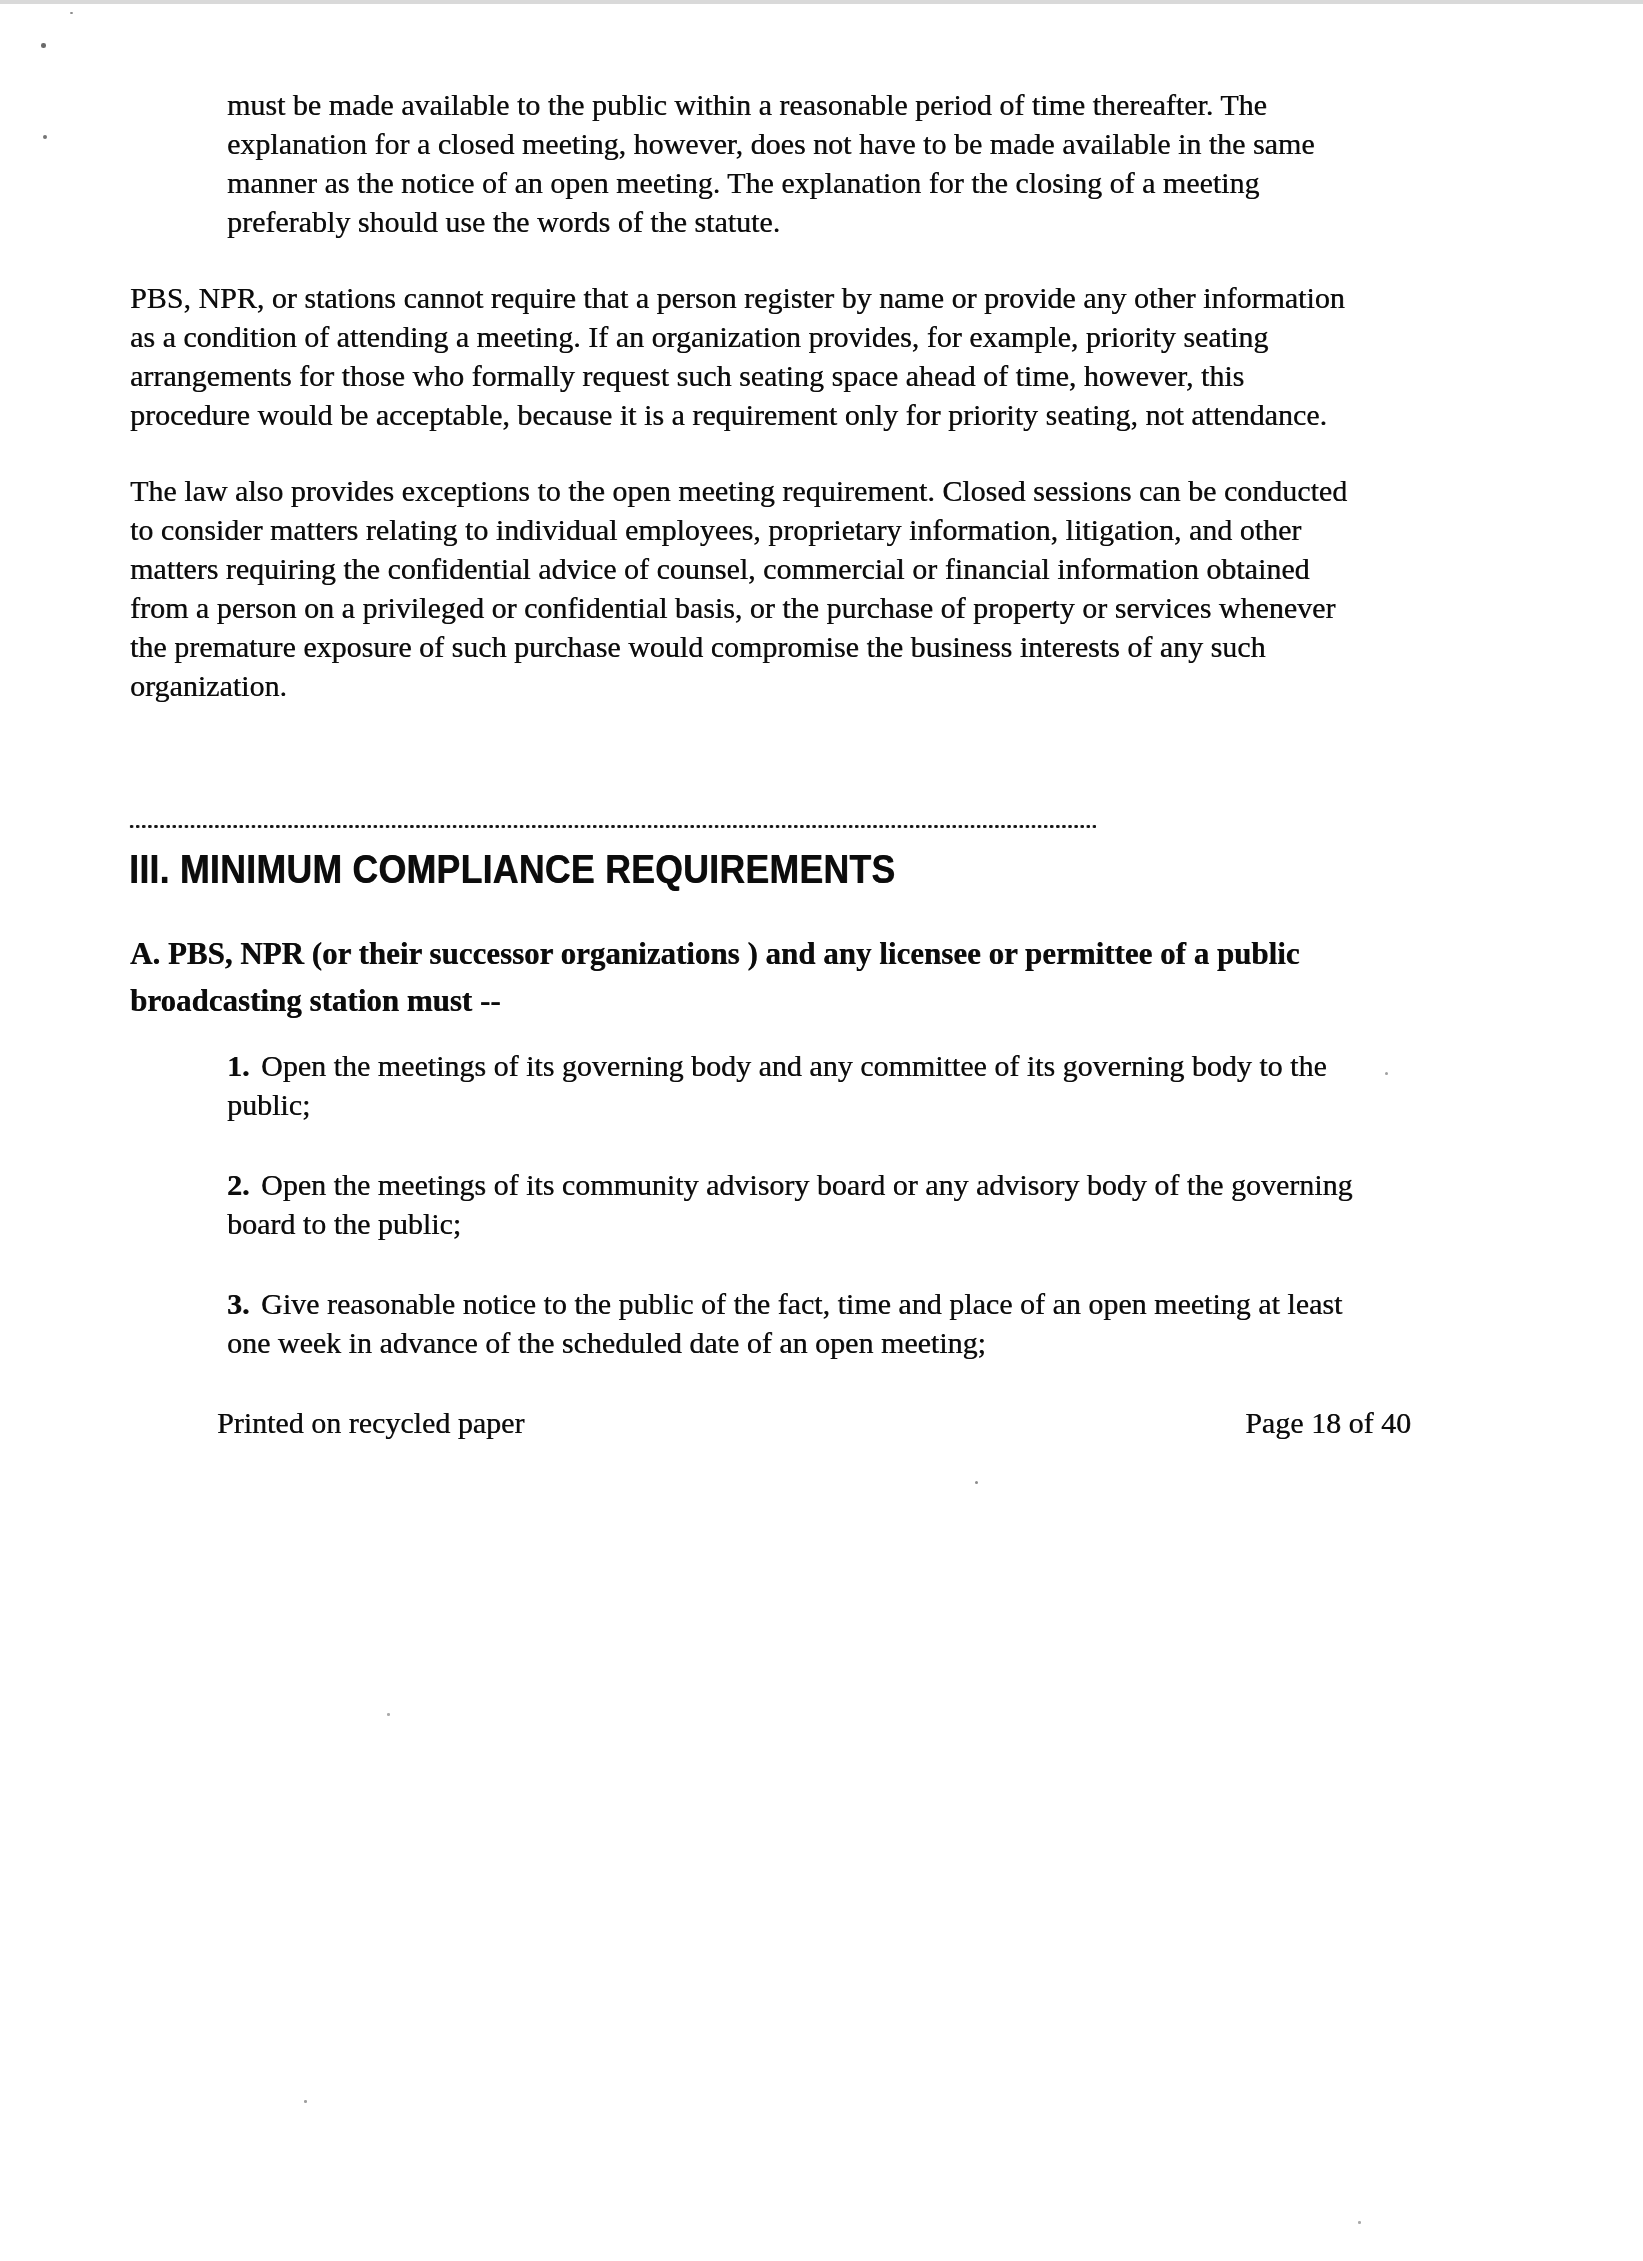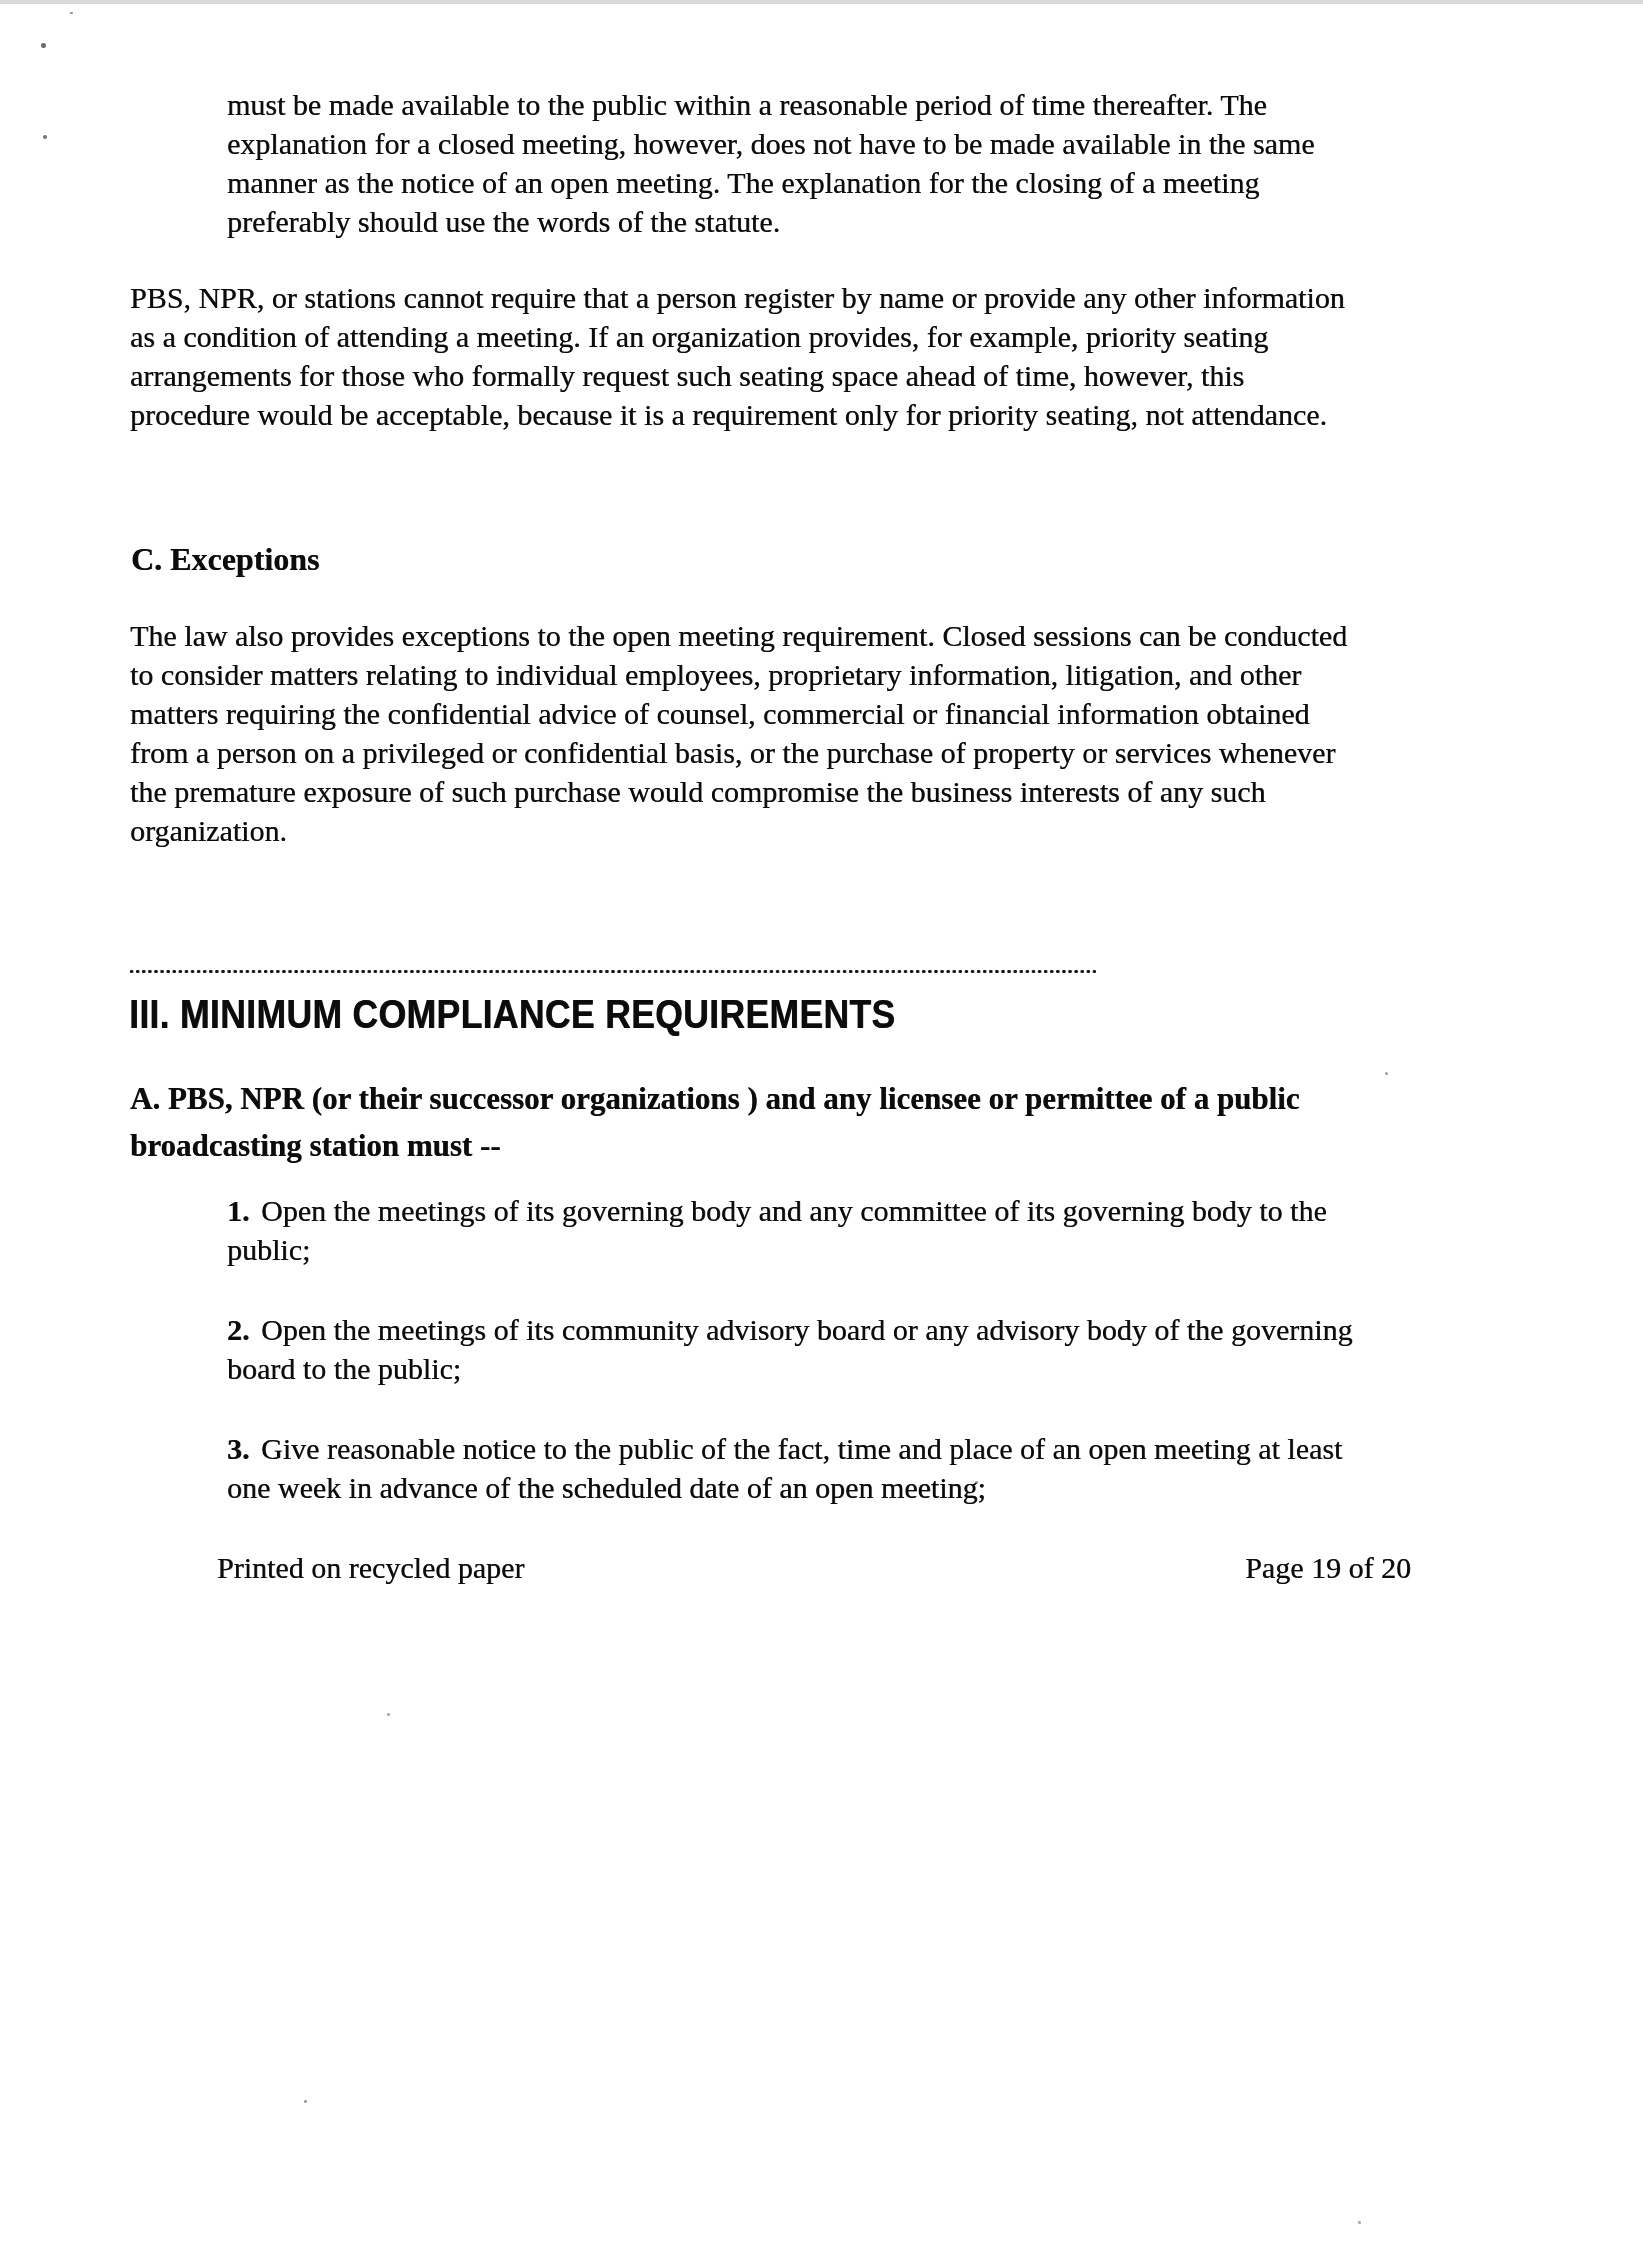--- a/index.html
+++ b/index.html
@@ -97,21 +97,20 @@
   <p class="para indented">must be made available to the public within a reasonable period of time thereafter. The
 explanation for a closed meeting, however, does not have to be made available in the same
 manner as the notice of an open meeting. The explanation for the closing of a meeting
 preferably should use the words of the statute.</p>
 
   <p class="para after-heading">PBS, NPR, or stations cannot require that a person register by name or provide any other information
 as a condition of attending a meeting. If an organization provides, for example, priority seating
 arrangements for those who formally request such seating space ahead of time, however, this
 procedure would be acceptable, because it is a requirement only for priority seating, not attendance.</p>
 
-  <h3 class="sec-heading mt-c">C. Exceptions</h3>
   <p class="para after-heading">The law also provides exceptions to the open meeting requirement. Closed sessions can be conducted
 to consider matters relating to individual employees, proprietary information, litigation, and other
 matters requiring the confidential advice of counsel, commercial or financial information obtained
 from a person on a privileged or confidential basis, or the purchase of property or services whenever
 the premature exposure of such purchase would compromise the business interests of any such
 organization.</p>
 
 
   <div class="dotted-line"></div>
 
@@ -130,21 +129,21 @@
 board to the public;</span>
   </p>
 
   <p class="item item-next">
     <span class="item-num">3.</span><span class="item-text">Give reasonable notice to the public of the fact, time and place of an open meeting at least
 one week in advance of the scheduled date of an open meeting;</span>
   </p>
 
   <div class="footer-row">
     <span>Printed on recycled paper</span>
-    <span>Page 19 of 20</span>
+    <span>Page 18 of 40</span>
   </div>
 
   <div class="speck" style="left:70px; top:7.7px;  width:3.2px; height:2.6px; opacity:.55;"></div>
   <div class="speck" style="left:41px;  top:39px;  width:4.5px; height:4.5px; opacity:.7;"></div>
   <div class="speck" style="left:43px;  top:131px; width:3.9px; height:3.9px; opacity:.65;"></div>
   <div class="speck" style="left:1152px;top:369px; width:3.9px; height:3.9px; opacity:.8;"></div>
   <div class="speck" style="left:1385px;top:1068px;width:3.2px; height:3.2px; opacity:.45;"></div>
   <div class="speck" style="left:975px;top:1477px;width:3.2px; height:3.2px; opacity:.55;"></div>
   <div class="speck" style="left:387px; top:1709px;width:2.6px; height:2.6px; opacity:.4;"></div>
   <div class="speck" style="left:304px; top:2096px;width:2.6px; height:2.6px; opacity:.45;"></div>

